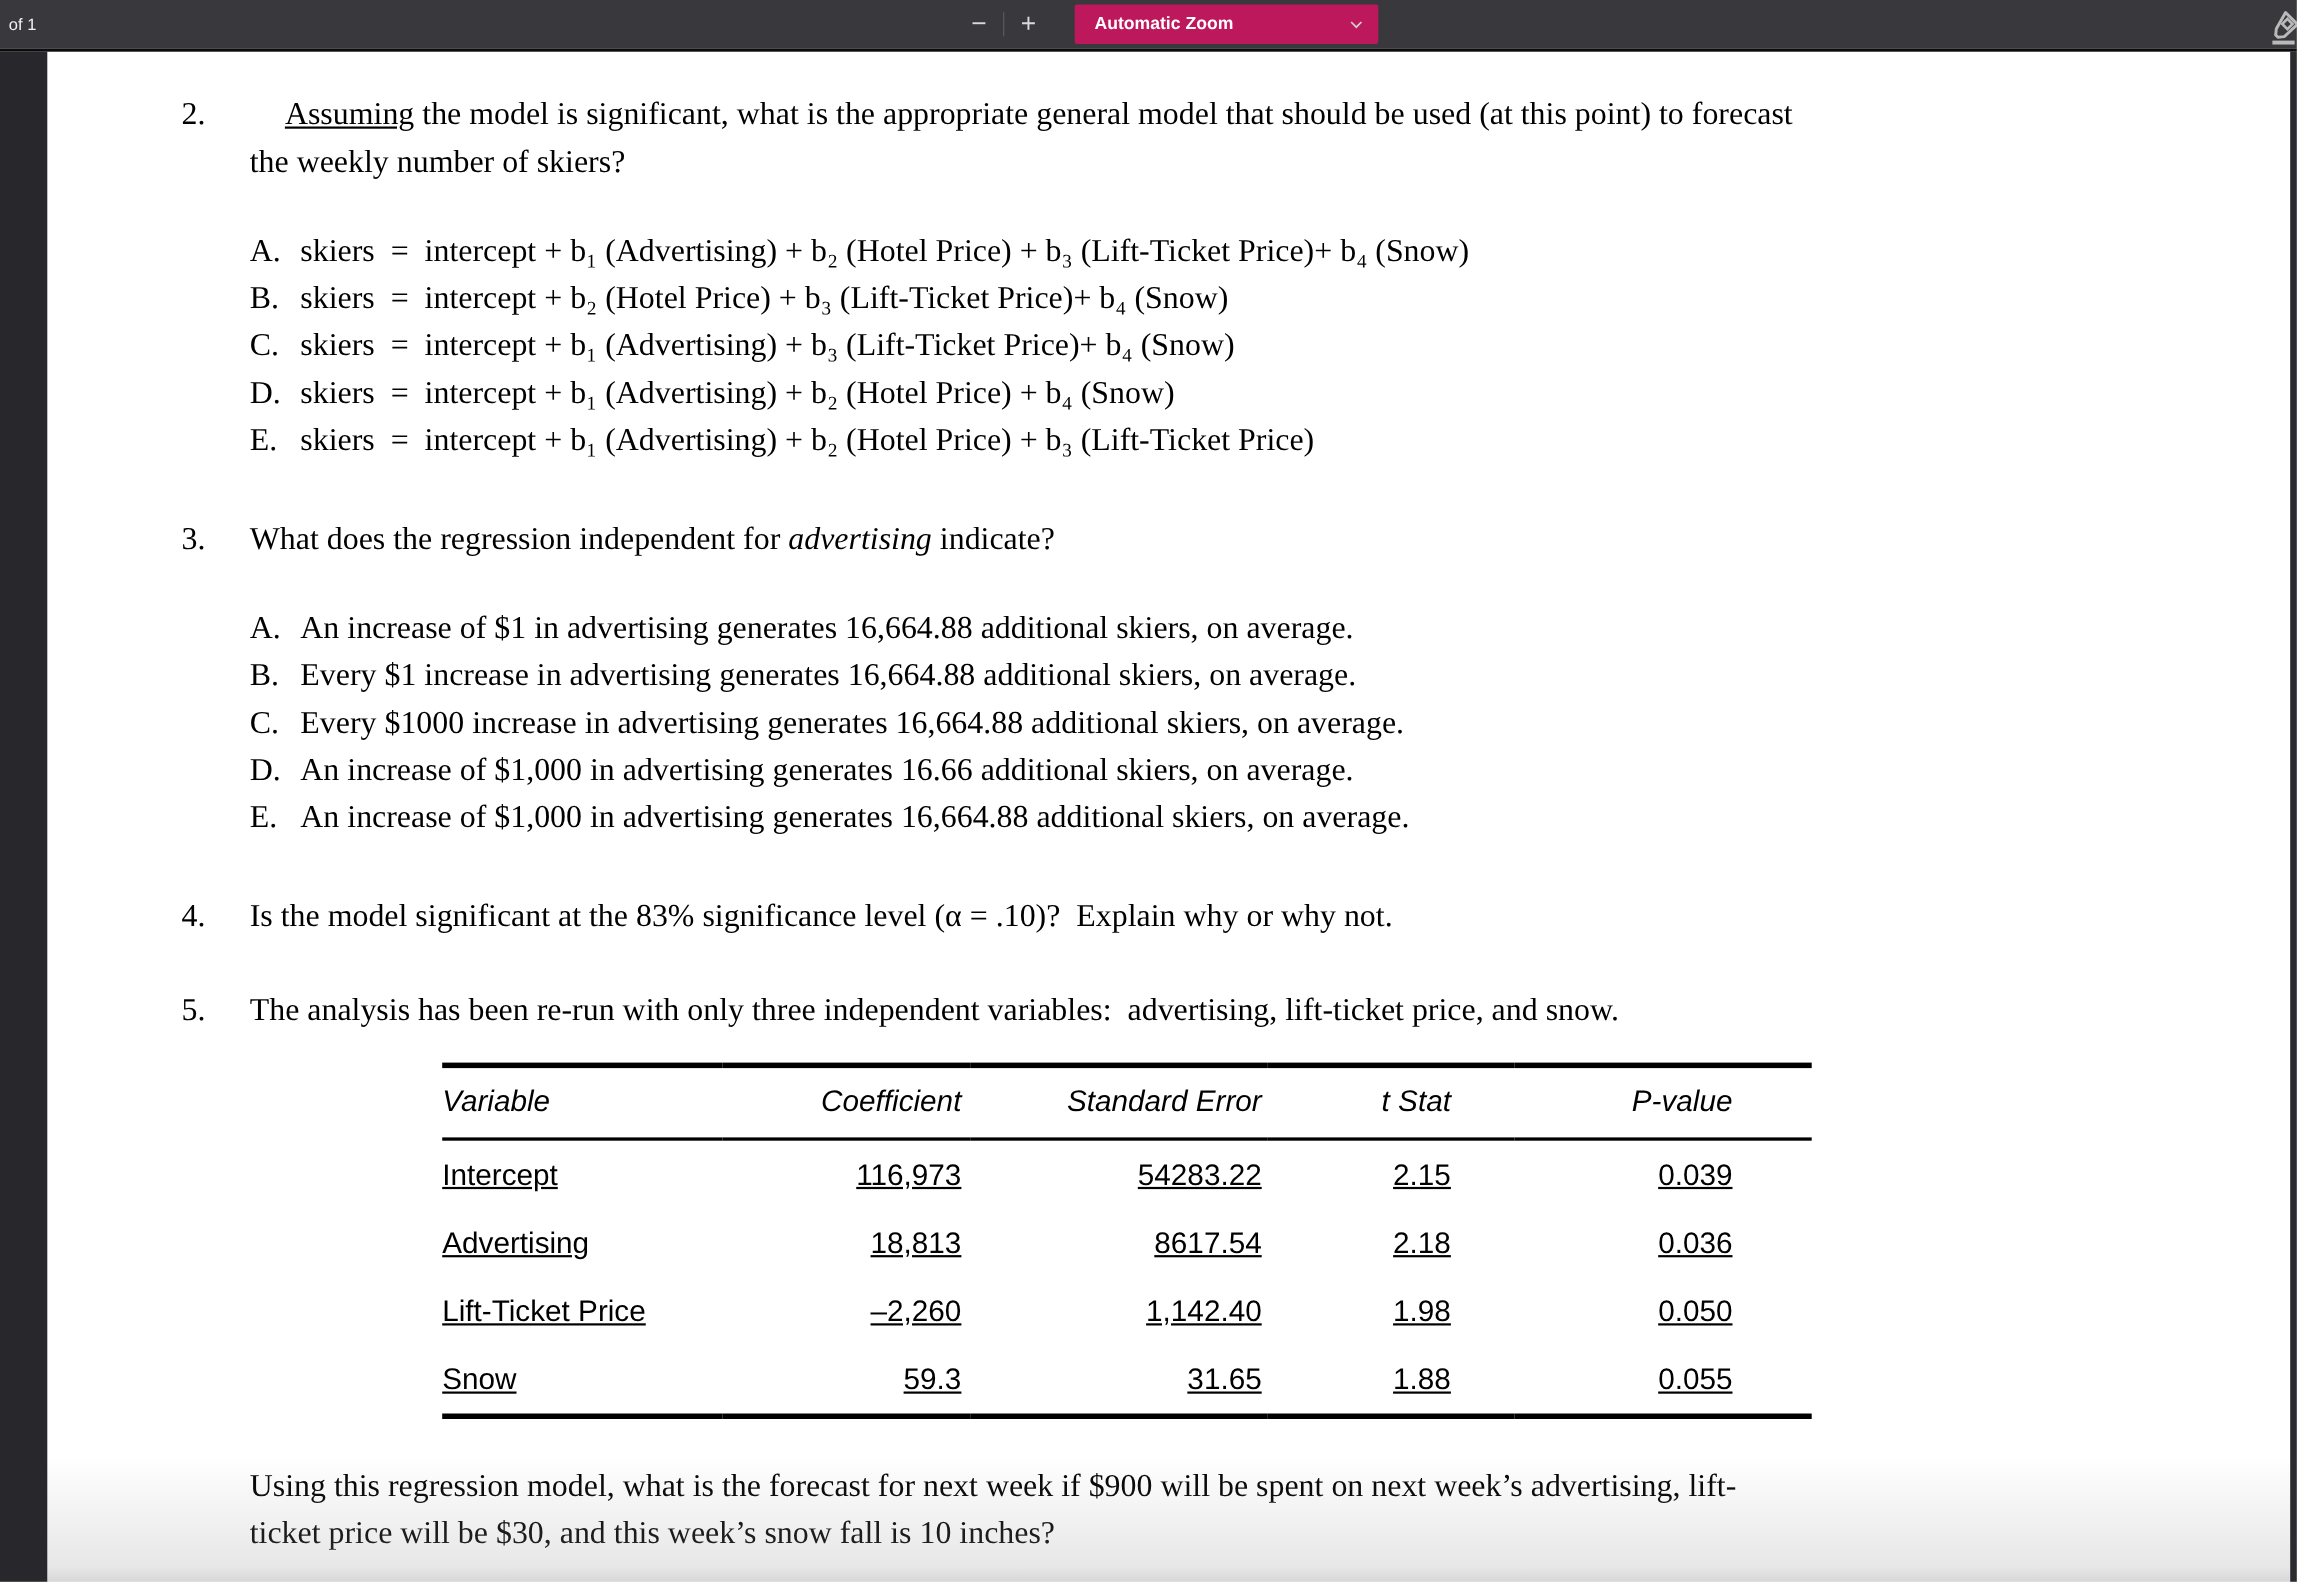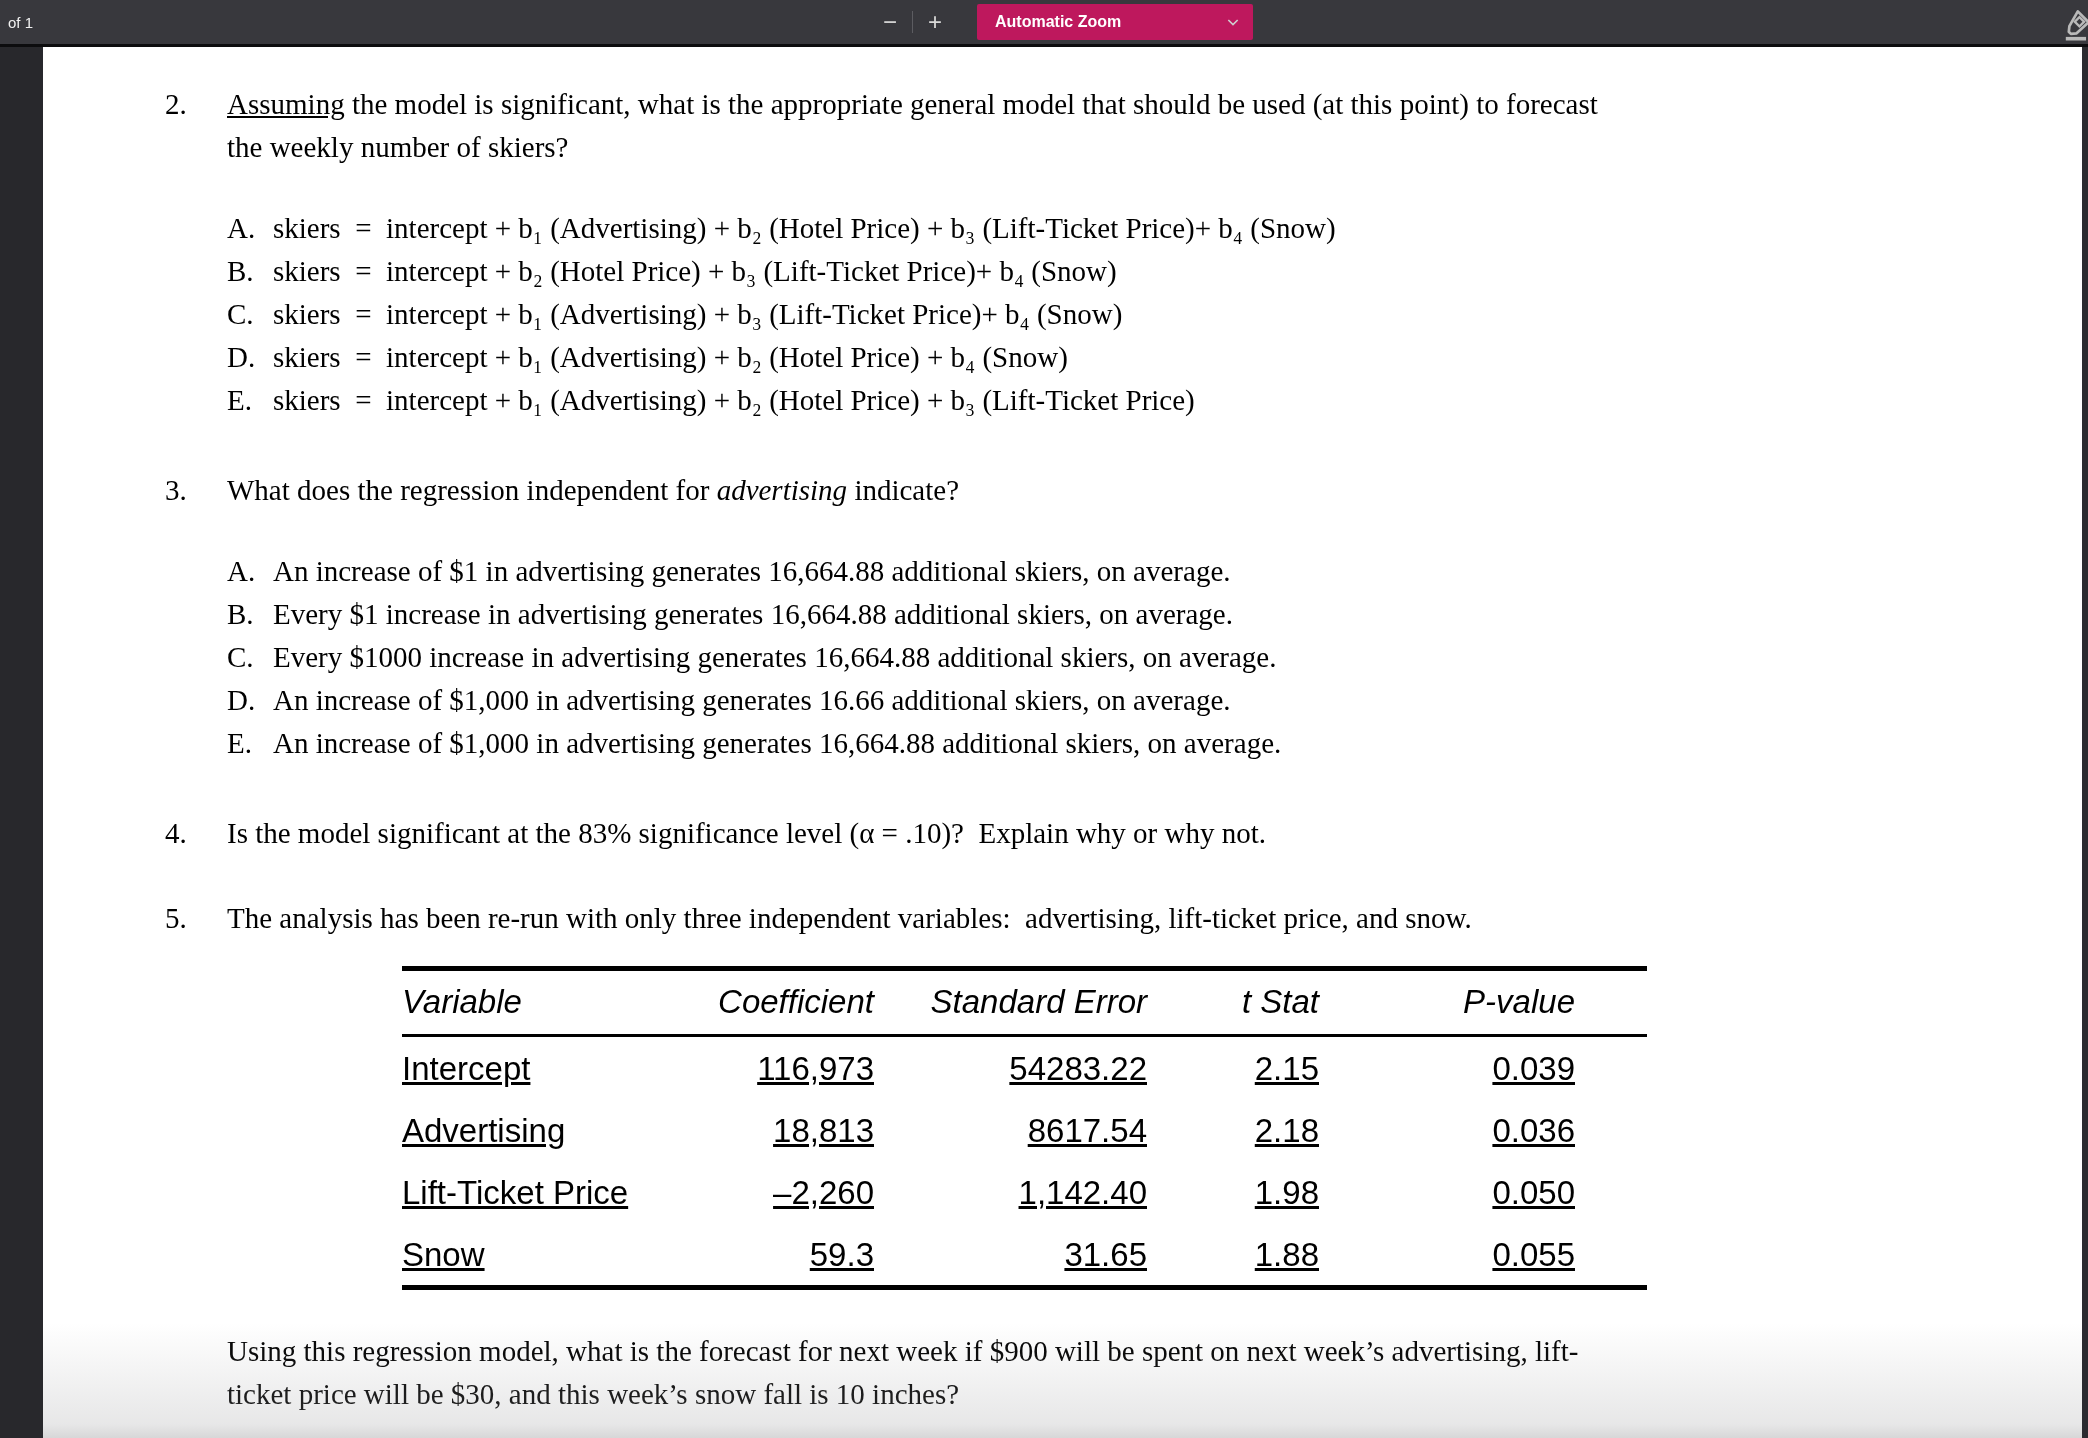--- a/index.html
+++ b/index.html
@@ -64,36 +64,36 @@
     position: absolute; left: 43px; top: 47px; width: 2039px; height: 1391px;
     background: #ffffff; z-index: 1;
     padding-top: 36px;
   }
   .doc { font-size: 29px; line-height: 43px; }
   .line { white-space: pre; }
 
   .q-row { display: flex; margin-left: 122px; }
   .q-num { width: 62px; flex: 0 0 62px; }
   .q-body { flex: 1 1 auto; }
-  .u { text-decoration: underline; }
+  .u { text-decoration: underline; margin-left: 32px; }
   .it { font-style: italic; }
 
   .opts { margin-left: 184px; }
   .opt-row { display: flex; }
   .opt-label { width: 46px; flex: 0 0 46px; }
 
   .gap-after-q   { height: 38px; }
   .gap-between-q { height: 47px; }
   .gap-small     { height: 42px; }
 
   
   .reg-table {
     margin-left: 359px; width: 1245px; margin-top: 26px;
     border-collapse: collapse; table-layout: fixed;
-    font-family: "Liberation Sans", sans-serif; font-size: 33px;
+    font-family: "Liberation Sans", sans-serif; font-size: 27px;
     border-top: 5px solid #000; border-bottom: 5px solid #000;
   }
   .reg-table col.c1 { width: 255px; }
   .reg-table col.c2 { width: 225px; }
   .reg-table col.c3 { width: 270px; }
   .reg-table col.c4 { width: 225px; }
   .reg-table col.c5 { width: 270px; }
   .reg-table th {
     font-style: italic; font-weight: normal; text-align: left;
     padding: 9px 0 11px 0; border-bottom: 3px solid #000;

